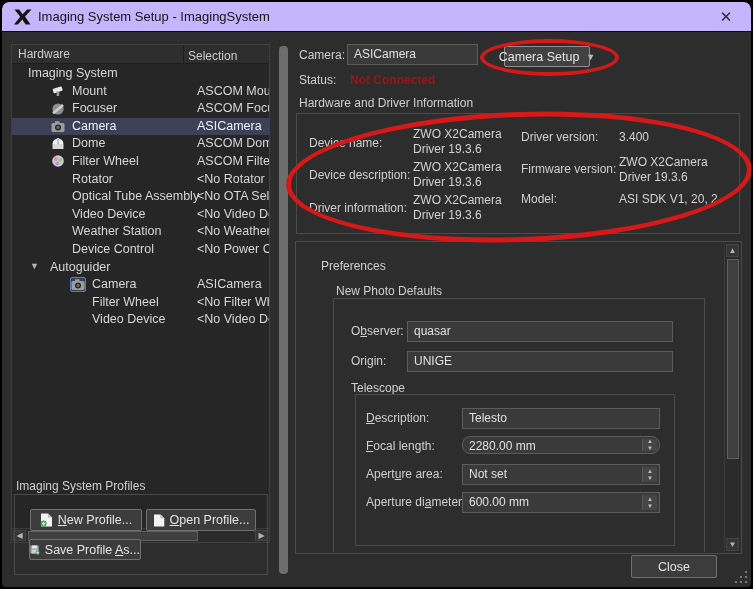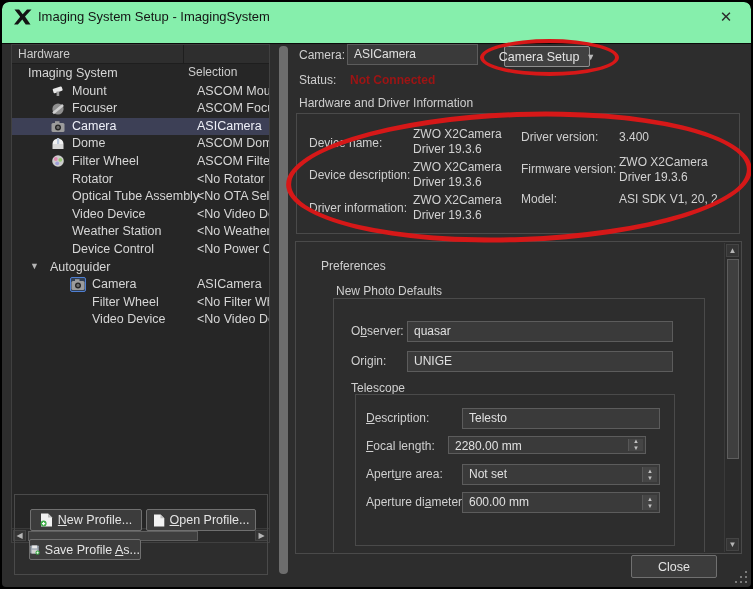--- a/index.html
+++ b/index.html
@@ -1,41 +1,41 @@
 <!DOCTYPE html>
 <html style="--color-selection_bg: #3d4056; --color-status_red: #9e1414; --color-annotation_red: #d61818;"><head>
 <meta charset="utf-8">
 <style>
   html,body{margin:0;padding:0;background:#000;font-family:"Liberation Sans",sans-serif;}
   *{box-sizing:border-box;}
   #window{position:relative;width:753px;height:589px;background:#2d2d2d;border:2px solid #000;
           border-radius:9px 9px 6px 6px;overflow:hidden;}
   
-  #titlebar{position:absolute;left:0;top:0;right:0;height:42px;background:#86efac;
+  #titlebar{position:absolute;left:0;top:0;right:0;height:30px;background:#c4b5fd;
             border-bottom:1px solid #0a0a0a;border-radius:7px 7px 0 0;}
   #titlebar .logo{position:absolute;left:12px;top:7px;width:18px;height:16px;}
   #titlebar .title{position:absolute;left:36px;top:7px;font-size:13px;color:#151515;}
   #titlebar .close{position:absolute;right:14px;top:5px;width:22px;height:20px;text-align:center;
                    font-size:15px;color:#2b2b2b;line-height:20px;cursor:pointer;}
   
   .lbl{position:absolute;font-size:12px;color:#cfcfcf;white-space:nowrap;}
   .field{position:absolute;background:#3a3a3a;border:1px solid #5c5c5c;color:#e0e0e0;
          font-size:12px;padding:2px 6px;white-space:nowrap;overflow:hidden;}
   .gbox{position:absolute;border:1px solid #4a4a4a;}
   .btn{position:absolute;background:#3c3c3c;border:1px solid #707070;border-radius:2px;
        color:#e4e4e4;font-size:12.5px;display:flex;align-items:center;justify-content:center;
        gap:5px;cursor:pointer;white-space:nowrap;}
   u{text-decoration:underline;}
   
   #tree{position:absolute;left:9px;top:42px;width:259px;height:499px;background:#262626;
         border:1px solid #404040;overflow:hidden;}
   #tree-header{position:absolute;left:0;top:0;right:0;height:19px;background:#2e2e2e;
                border-bottom:1px solid #1e1e1e;font-size:12px;color:#cccccc;}
   #tree-header .h1{position:absolute;left:6px;top:2px;}
-  #tree-header .h2{position:absolute;left:176px;top:20px;text-align:center;}
+  #tree-header .h2{position:absolute;left:176px;top:4px;text-align:center;}
   #tree-header .hdiv{position:absolute;left:171px;top:0;bottom:0;width:1px;background:#1e1e1e;}
   #tree-rows{position:absolute;left:0;top:20px;right:0;}
   .tree-row{position:relative;height:17.6px;font-size:12.5px;color:#d6d6d6;white-space:nowrap;}
   .tree-row.sel{background:var(--color-selection_bg,#3d4056);color:#eef0f8;}
   .tree-row .twisty{position:absolute;left:18px;top:2px;font-size:9px;color:#b5b5b5;}
   .tree-row .ticon{position:absolute;top:1px;width:16px;height:15px;display:flex;align-items:center;justify-content:center;}
   .tree-row .tlabel{position:absolute;top:1px;}
   .tree-row .tsel{position:absolute;left:185px;top:1px;right:0;overflow:hidden;}
   .agbox{display:inline-flex;border:1px solid #4f7fd2;background:#324055;border-radius:2px;padding:0px;}
   #hscroll{position:absolute;left:0;bottom:0;right:0;height:14px;background:#2b2b2b;border-top:1px solid #3a3a3a;}
@@ -198,20 +198,21 @@
           <span class="tsel">&lt;No Video Devi</span>
         </div>
       </div>
     <div id="hscroll">
       <span class="sbtn" style="left:1px">◀</span>
       <span id="hthumb"></span>
       <span class="sbtn" style="right:1px">▶</span>
     </div>
   </div>
 
+  <span class="lbl" id="profiles-label">Imaging System Profiles</span>
   <div class="gbox" id="profiles-box"></div>
   <div class="btn" style="left:144px;top:507px;width:110px;height:22px;">
     <svg width="12" height="13" viewBox="0 0 12 13">
       <path d="M1 0.5 h6.5 l3.8 3.8 v8.2 h-10.3 z" fill="#f2f2f2"></path>
         <path d="M7.5 0.5 l3.8 3.8 h-3.8 z" fill="#bdbdbd"></path>
     </svg>
     <span><u>O</u>pen Profile...</span>
   </div>
   <div class="btn" style="left:28px;top:507px;width:112px;height:22px;">
     <svg width="13" height="14" viewBox="0 0 13 14">
@@ -279,21 +280,21 @@
 
     <span class="lbl" style="left:55px;top:139px;">Telescope</span>
     <div class="gbox" style="left:59px;top:152px;width:320px;height:152px;"></div>
 
     <span class="lbl" style="left:70px;top:169px;"><u>D</u>escription:</span>
     <div class="field" style="left:166px;top:166px;width:198px;height:21px;">
       <span>Telesto</span>
     </div>
 
     <span class="lbl" style="left:70px;top:197px;"><u>F</u>ocal length:</span>
-    <div class="field" style="left:152px;top:194px;width:198px;height:18px;">
+    <div class="field" style="left:166px;top:194px;width:198px;height:18px;border-radius:8px;">
       <span>2280.00 mm</span>
       <span class="spin">▲<br>▼</span>
     </div>
 
     <span class="lbl" style="left:70px;top:225px;">Apert<u>u</u>re area:</span>
     <div class="field" style="left:166px;top:222px;width:198px;height:21px;">
       <span>Not set</span>
       <span class="spin">▲<br>▼</span>
     </div>
 

